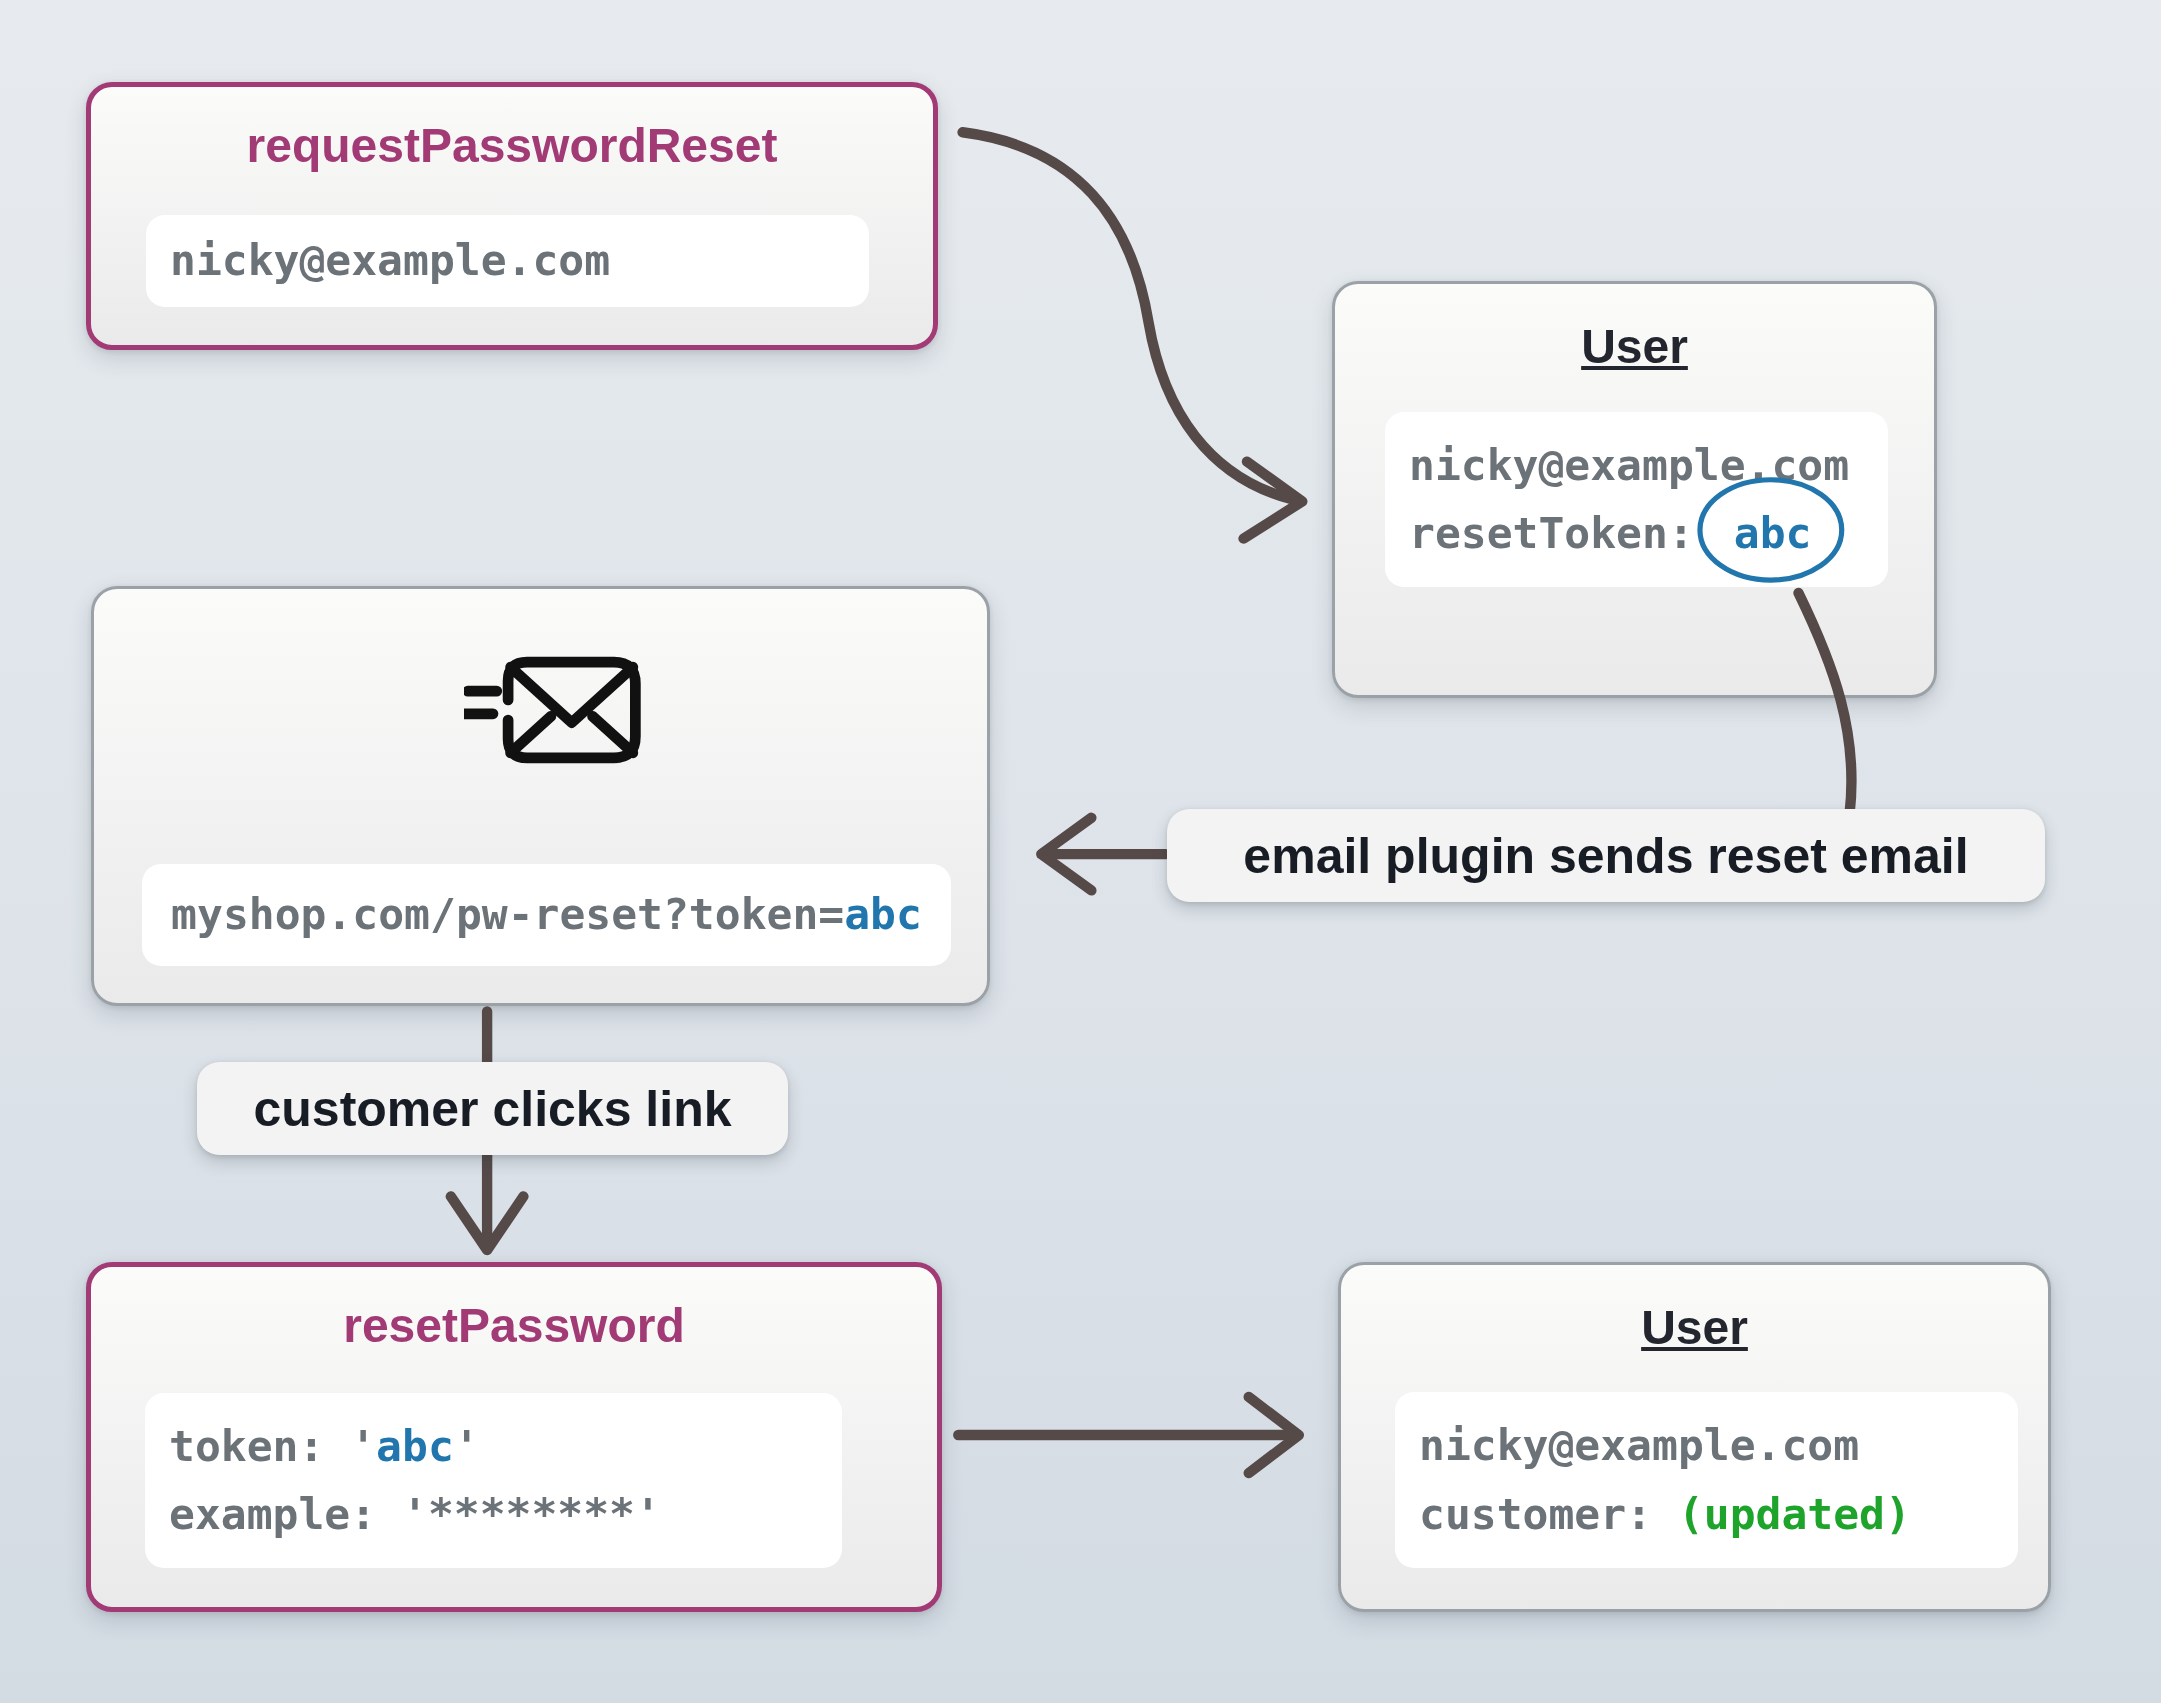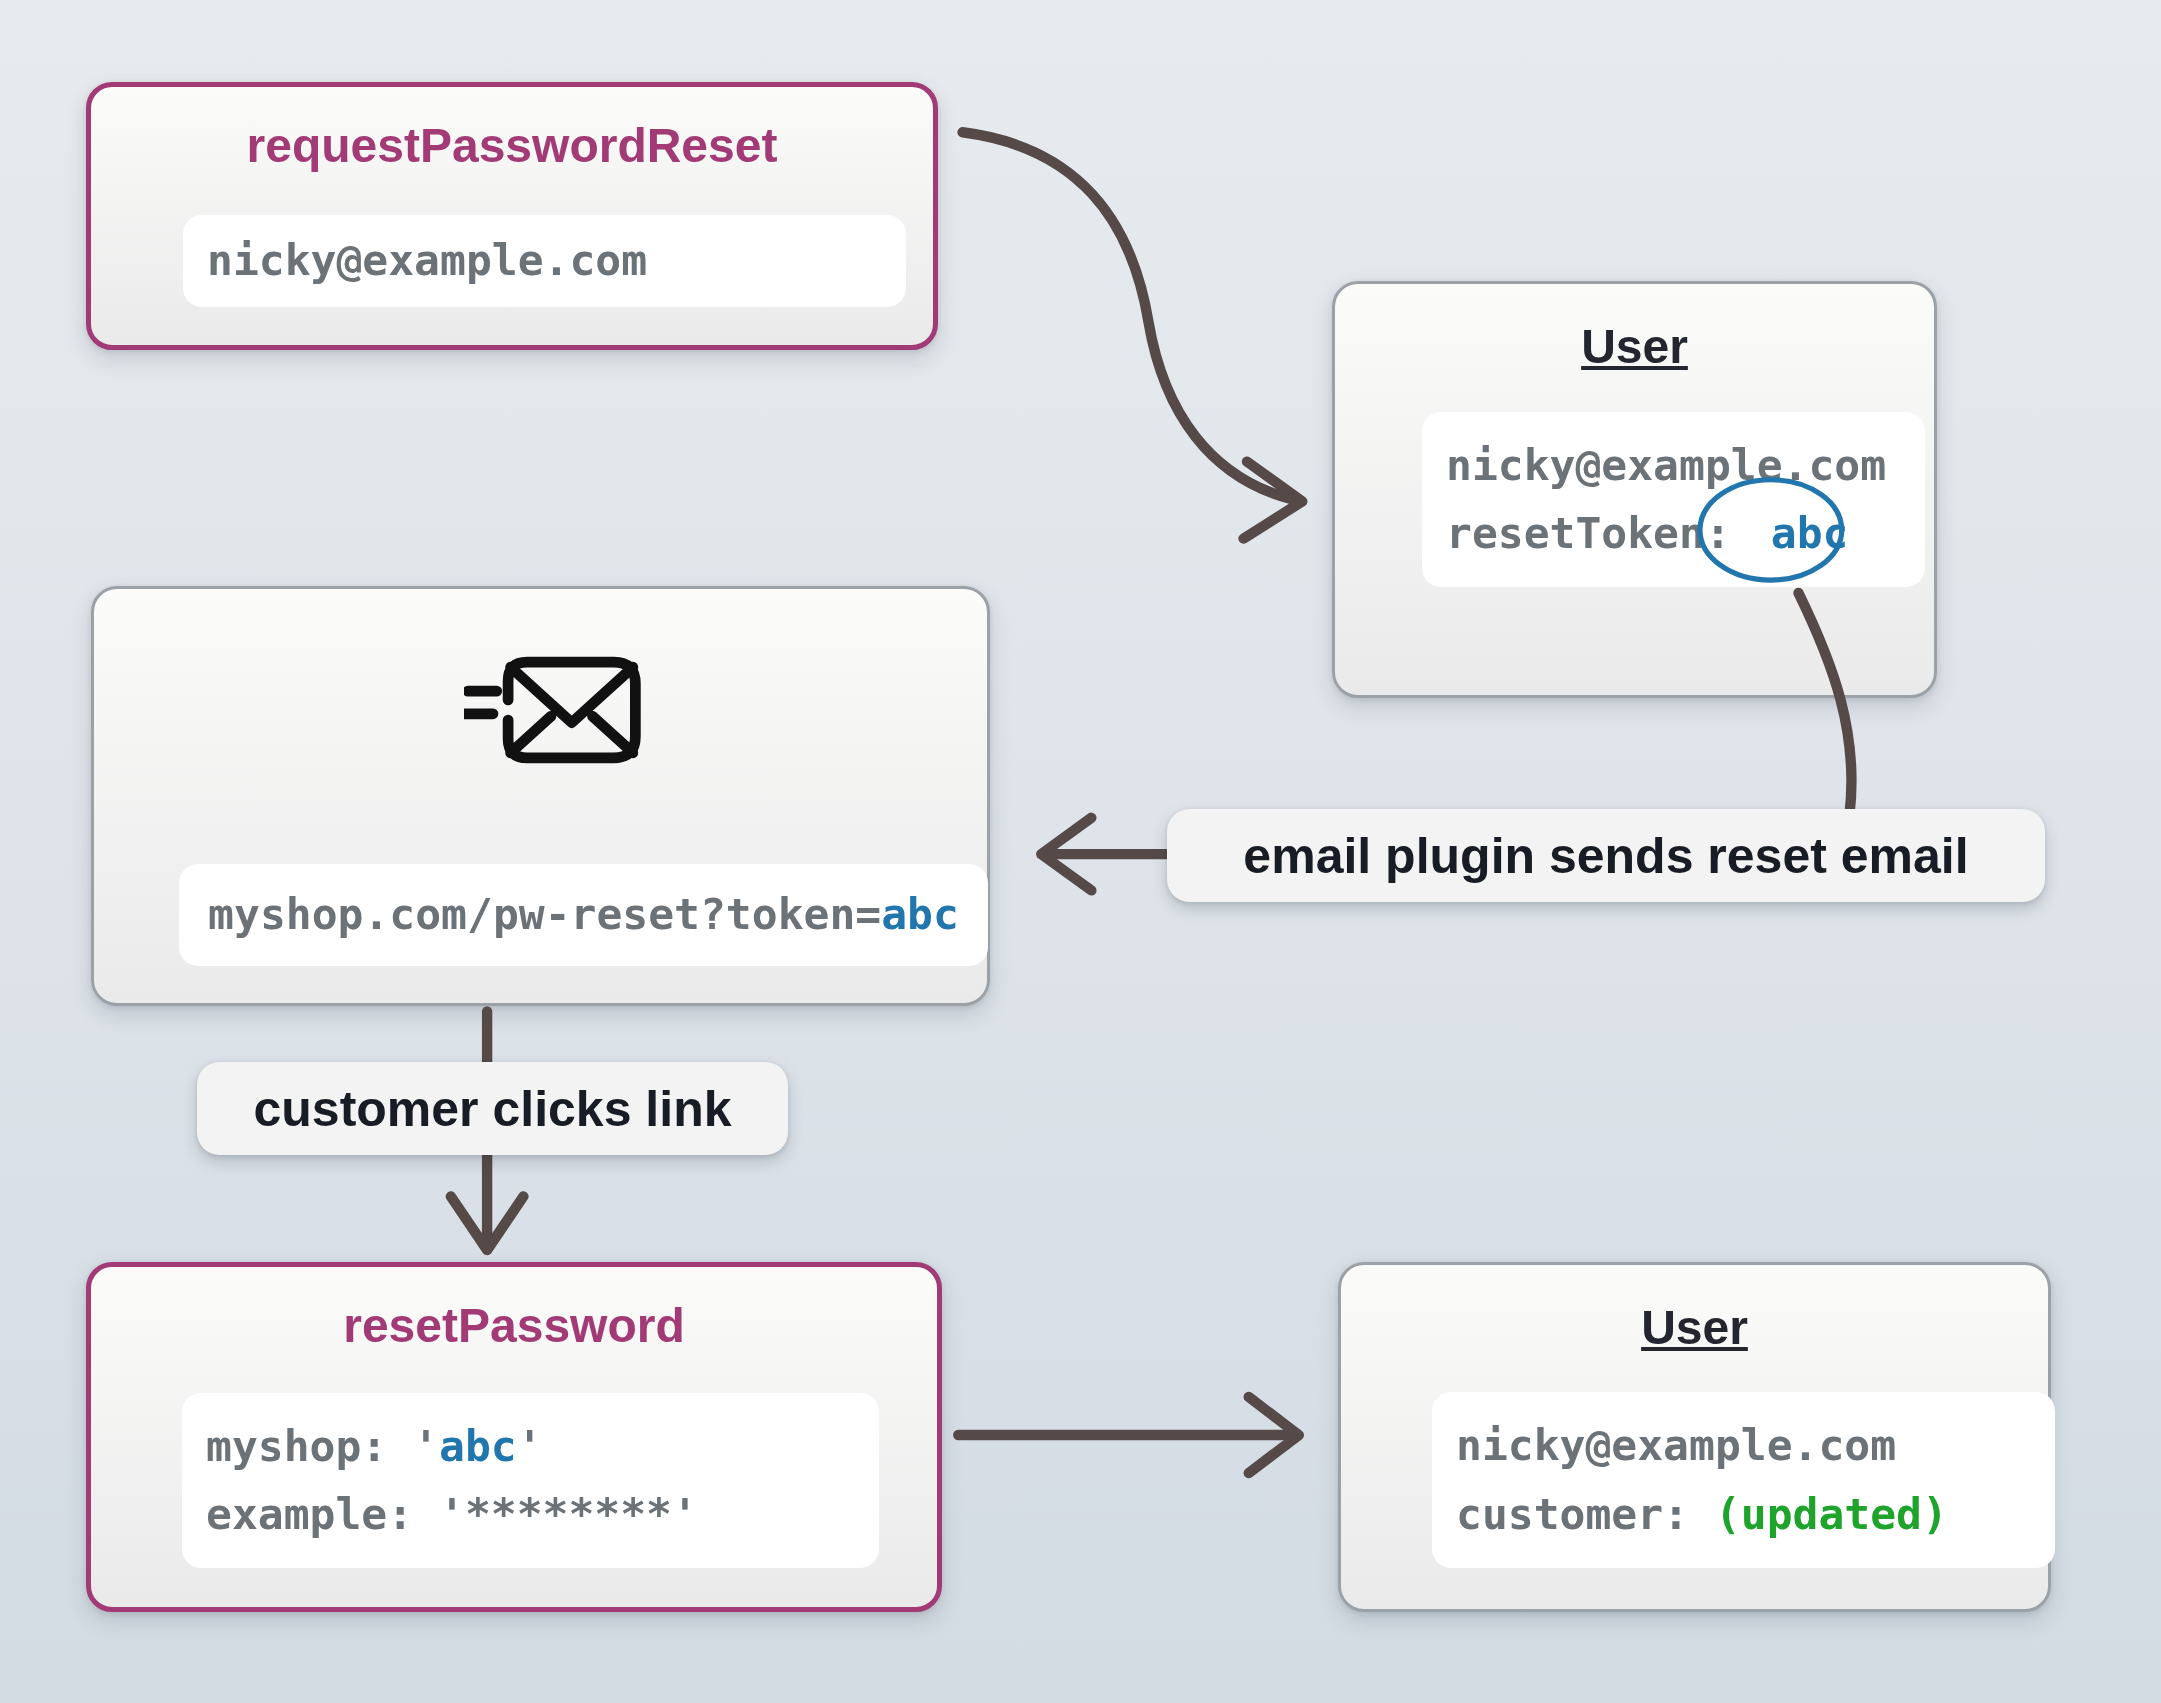--- a/index.html
+++ b/index.html
@@ -45,21 +45,20 @@
   .panel {
     position: absolute;
     box-sizing: border-box;
     background: var(--panel-white);
     border-radius: 19px;
     display: flex;
     flex-direction: column;
     justify-content: center;
     row-gap: 21px;
     padding: 0 24px;
-    margin-left: 37px;
   }
   .panel-rpr         { left: 55px; top: 128px; width: 723px; height: 92px; }
   .panel-user-top    { left: 50px; top: 128px; width: 503px; height: 175px; }
   .panel-email       { left: 48px; top: 275px; width: 809px; height: 102px; text-align: center; }
   .panel-reset       { left: 54px; top: 126px; width: 697px; height: 175px; }
   .panel-user-bottom { left: 54px; top: 127px; width: 623px; height: 176px; }
 
   .code {
     font-family: "DejaVu Sans Mono", monospace;
     font-weight: 700;
@@ -149,21 +148,21 @@
       <path class="mail-stroke" d="M268 168 L204 110"></path>
     </svg>
     <div class="panel panel-email">
       <div class="code"><span>myshop.com/pw-reset?token=</span><span class="blue">abc</span></div>
     </div>
   </div>
 
   <div class="node purple node-reset">
     <div class="node-title purple-text">resetPassword</div>
     <div class="panel panel-reset">
-      <div class="code"><span>myshop: '</span><span class="blue">abc</span><span>'</span></div>
+      <div class="code"><span>token: '</span><span class="blue">abc</span><span>'</span></div>
       <div class="code">example: '********'</div>
     </div>
   </div>
 
   <div class="node gray node-user-bottom">
     <div class="node-title dark-text">User</div>
     <div class="panel panel-user-bottom">
       <div class="code">nicky@example.com</div>
       <div class="code"><span>customer: </span><span class="green">(updated)</span></div>
     </div>

